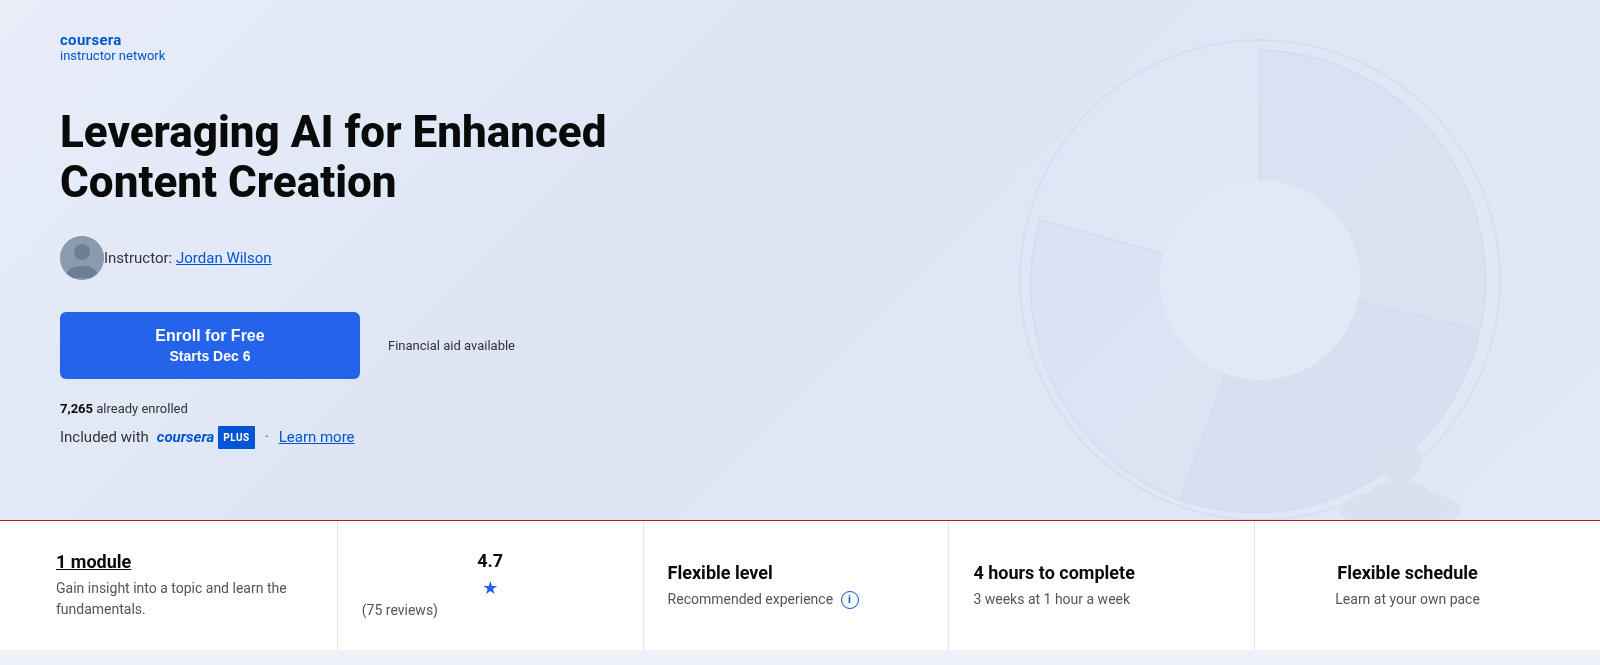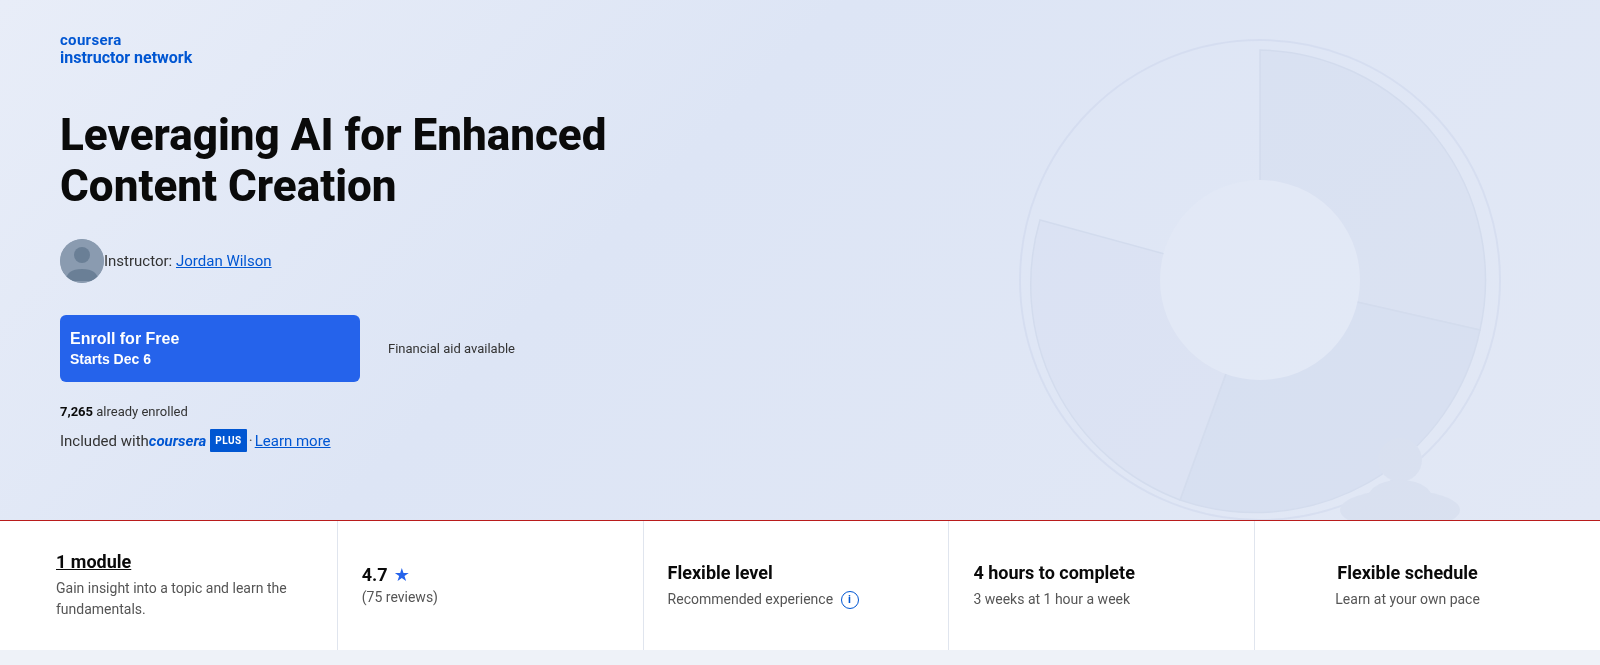--- a/index.html
+++ b/index.html
@@ -43,22 +43,22 @@
 
     .coursera-logo .logo-top {
       color: #0056d2;
       font-weight: 700;
       font-size: 15px;
       letter-spacing: 0.02em;
     }
 
     .coursera-logo .logo-bottom {
       color: #0056d2;
-      font-size: 16px;
-      font-weight: 700;
+      font-size: 13px;
+      font-weight: 400;
     }
 
     .course-title {
       font-size: 44px;
       font-weight: 800;
       color: #0a0a0a;
       line-height: 1.15;
       max-width: 680px;
       margin-bottom: 28px;
     }
@@ -103,23 +103,23 @@
       align-items: center;
       gap: 28px;
       margin-bottom: 22px;
     }
 
     .enroll-btn {
       background: #2563eb;
       color: #fff;
       border: none;
       border-radius: 6px;
-      padding: 14px 10px;
+      padding: 14px 4px;
       width: 300px;
-      text-align: left;
+      text-align: center;
       cursor: pointer;
       font-size: 16px;
       font-weight: 700;
       line-height: 1.3;
     }
 
     .enroll-btn .starts-text {
       font-size: 14px;
       font-weight: 600;
       display: block;
@@ -137,21 +137,21 @@
     }
 
     .enrolled-count {
       font-weight: 700;
       color: #0a0a0a;
     }
 
     .coursera-plus-row {
       display: flex;
       align-items: center;
-      gap: 0;
+      gap: 8px;
       font-size: 15px;
       color: #333;
     }
 
     .coursera-plus-badge {
       display: inline-flex;
       align-items: center;
       gap: 4px;
     }
 
@@ -228,20 +228,21 @@
       font-size: 14px;
       color: #555;
       line-height: 1.5;
     }
 
     .rating-row {
       display: flex;
       align-items: center;
       gap: 6px;
       margin-bottom: 2px;
+      flex-direction: column;
     }
 
     .rating-num {
       font-size: 18px;
       font-weight: 700;
       color: #0a0a0a;
     }
 
     .star-icon {
       color: #2563eb;

